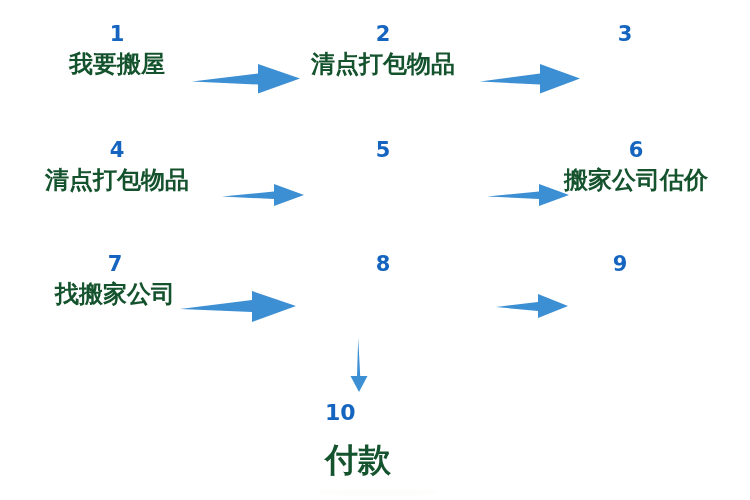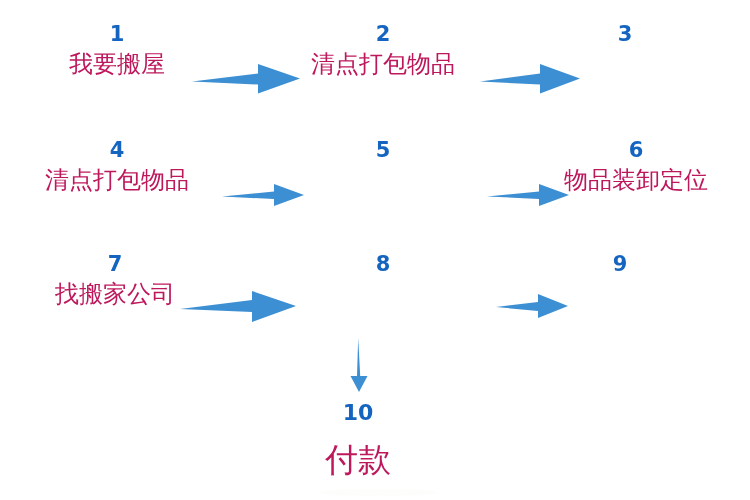--- a/index.html
+++ b/index.html
@@ -35,38 +35,38 @@
     display: block;
     font-size: 21px;
     font-weight: bold;
     color: #1565c0;
     letter-spacing: 0px;
     line-height: 1.15;
   }
   .step-label {
     display: block;
     font-size: 24px;
-    font-weight: normal;
-    color: #be185d;
+    font-weight: bold;
+    color: #14532d;
     line-height: 1.25;
     margin-top: 3px;
   }
 
   
   .row1 { top: 22px; }
   .row2 { top: 138px; }
   .row3 { top: 252px; }
 
   
   .step-final {
     position: absolute;
     left: 358px;
     top: 400px;
     transform: translateX(-50%);
-    text-align: center;
+    text-align: left;
     white-space: nowrap;
     line-height: 1;
   }
   .step-final .step-number {
     font-size: 22px;
   }
   .step-final .step-label {
     font-size: 33px;
     margin-top: 14px;
   }
@@ -121,21 +121,21 @@
 
   <div class="step row2" style="left:117px">
     <span class="step-number">4</span>
     <span class="step-label">清点打包物品</span>
   </div>
   <div class="step row2" style="left:383px">
     <span class="step-number">5</span>
   </div>
   <div class="step row2" style="left:636px">
     <span class="step-number">6</span>
-    <span class="step-label">物品装卸定位</span>
+    <span class="step-label">搬家公司估价</span>
   </div>
 
   <div class="arrow" style="left:222px; top:182px">
     <svg width="82" height="26" viewBox="0 0 82 26">
       <path d="M0 14.5 L52 9.5 L52 2 L82 13 L52 24 L52 17 Z" fill="#3d8fd4"></path>
     </svg>
   </div>
   <div class="arrow" style="left:487px; top:182px">
     <svg width="82" height="26" viewBox="0 0 82 26">
       <path d="M0 14.5 L52 9.5 L52 2 L82 13 L52 24 L52 17 Z" fill="#3d8fd4"></path>

